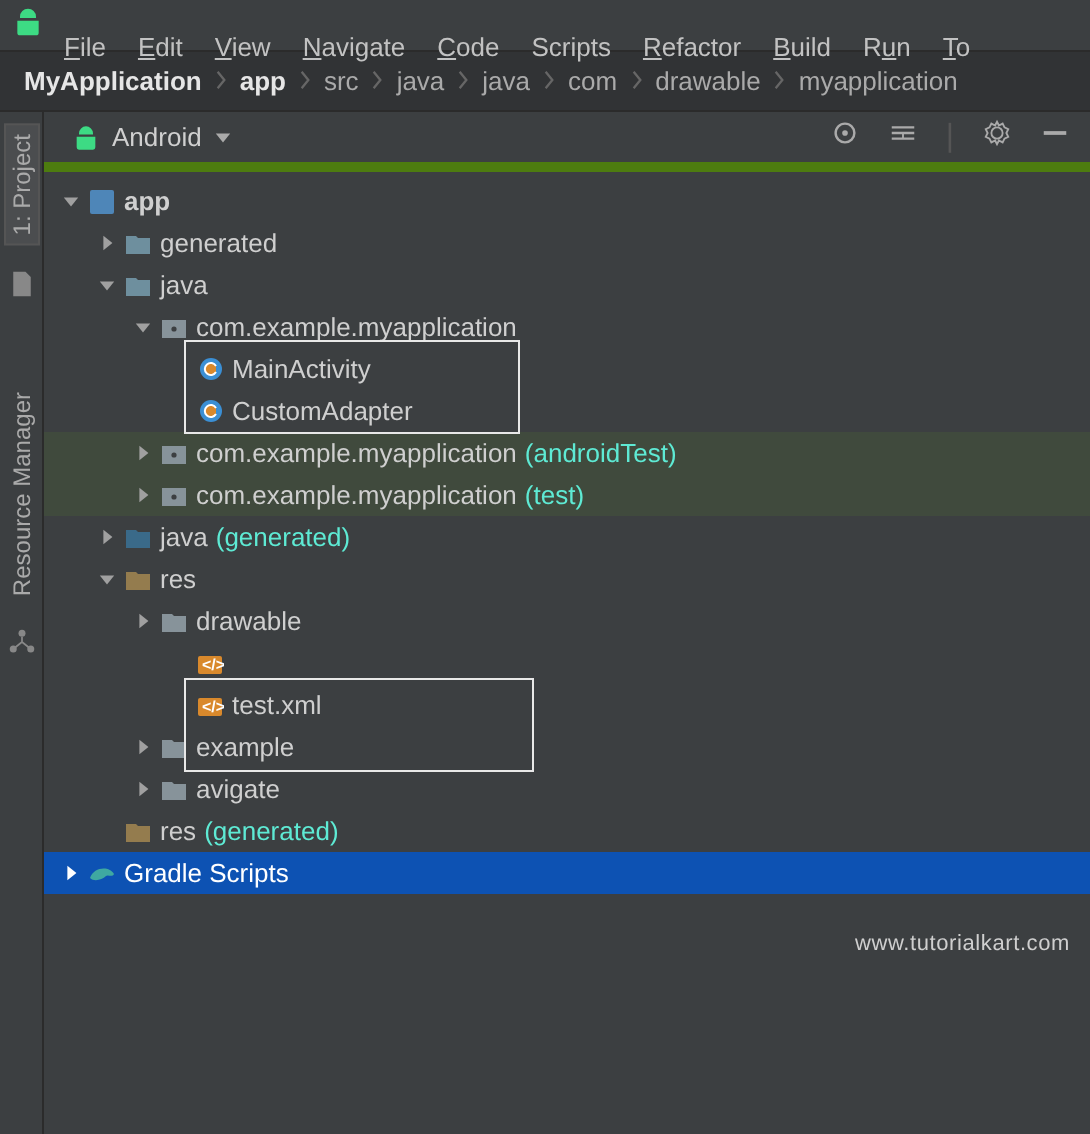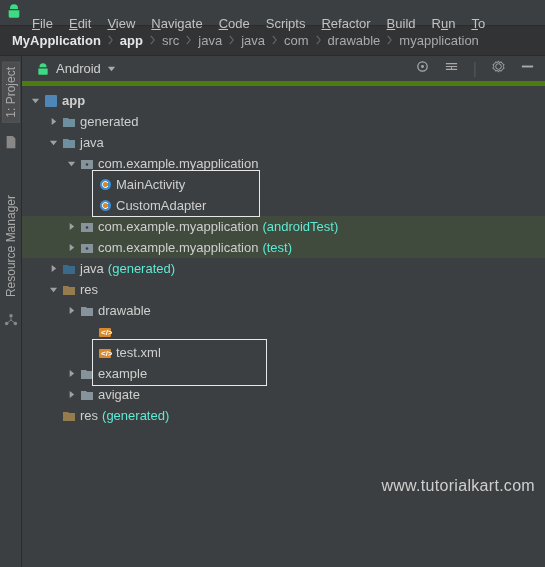--- a/index.html
+++ b/index.html
@@ -30,21 +30,21 @@
   .row .pad { display:inline-block; }
   .row .arrow { width:14px; display:inline-flex; justify-content:center; }
   .row .arrow svg { width:9px; height:9px; fill:#a0a0a0; }
   .row .icon { width:18px; display:inline-flex; justify-content:center; align-items:center; }
   .row .txt { padding-left:2px; }
   .row .muted { color:#5eead4; padding-left:4px; }
   .row.bold .txt { font-weight:600; }
   .row.sel { background:#0d52b3; color:#fff; }
   .row.hl { background:#404a3d; }
   .highlight-box { position:absolute; border:1.5px solid #e8e8e8; pointer-events:none; }
-  .watermark { position:absolute; right:10px; bottom:72px; color:#cfcfcf; font-size:16px; letter-spacing:.3px; }
+  .watermark { position:absolute; right:10px; bottom:89px; color:#cfcfcf; font-size:11px; letter-spacing:.3px; }
   
   .i-mod svg rect{fill:#4e86b8;} .i-mod svg{width:14px;height:14px;}
   .i-fold svg{width:14px;height:12px;fill:#6e8f9e;}
   .i-fold2 svg{width:14px;height:12px;fill:#87939a;}
   .i-pkg svg{width:14px;height:12px;} .i-pkg svg rect{fill:#87939a;} .i-pkg svg circle{fill:#3c3f41;}
   .i-java svg{width:13px;height:13px;} .i-java svg circle{fill:#3b8fd4;} .i-java svg path{fill:#d9892c;}
   .i-xml svg{width:14px;height:14px;} .i-xml svg rect{fill:#d9892c;} .i-xml svg text{fill:#fff;font-size:8px;font-weight:700;}
   .i-res svg{width:14px;height:12px;fill:#947c4e;}
   .i-gradle svg{width:16px;height:12px;fill:#3fa9a1;}
   .i-gjava svg{width:14px;height:12px;fill:#3a6a89;}
@@ -356,20 +356,34 @@
             <svg viewBox="0 0 10 10"></svg>
           </span>
           <span class="icon i-res">
             <svg viewBox="0 0 14 12">
               <path d="M1 2h5l1 1h6v8H1z"></path>
             </svg>
           </span>
           <span class="txt">res</span>
           <span class="muted">(generated)</span>
         </div>
+      <div class="row sel">
+          <span class="pad" style="width:6px"></span>
+          <span class="arrow">
+            <svg viewBox="0 0 10 10">
+              <path d="M3 1v8l5-4z" fill="#fff"></path>
+            </svg>
+          </span>
+          <span class="icon i-gradle">
+            <svg viewBox="0 0 16 12">
+              <path d="M2 8c2-6 10-6 12-2-1 2-3 0-4 1-2 2-6 3-8 1z"></path>
+            </svg>
+          </span>
+          <span class="txt">Gradle Scripts</span>
+        </div>
 
       <div class="highlight-box" style="left:70px; top:84px; width:168px; height:47px;"></div>
       <div class="highlight-box" style="left:70px; top:253px; width:175px; height:47px;"></div>
 
       <div class="watermark">www.tutorialkart.com</div>
     </div>
   </div>
 </div>
 
 </body></html>

